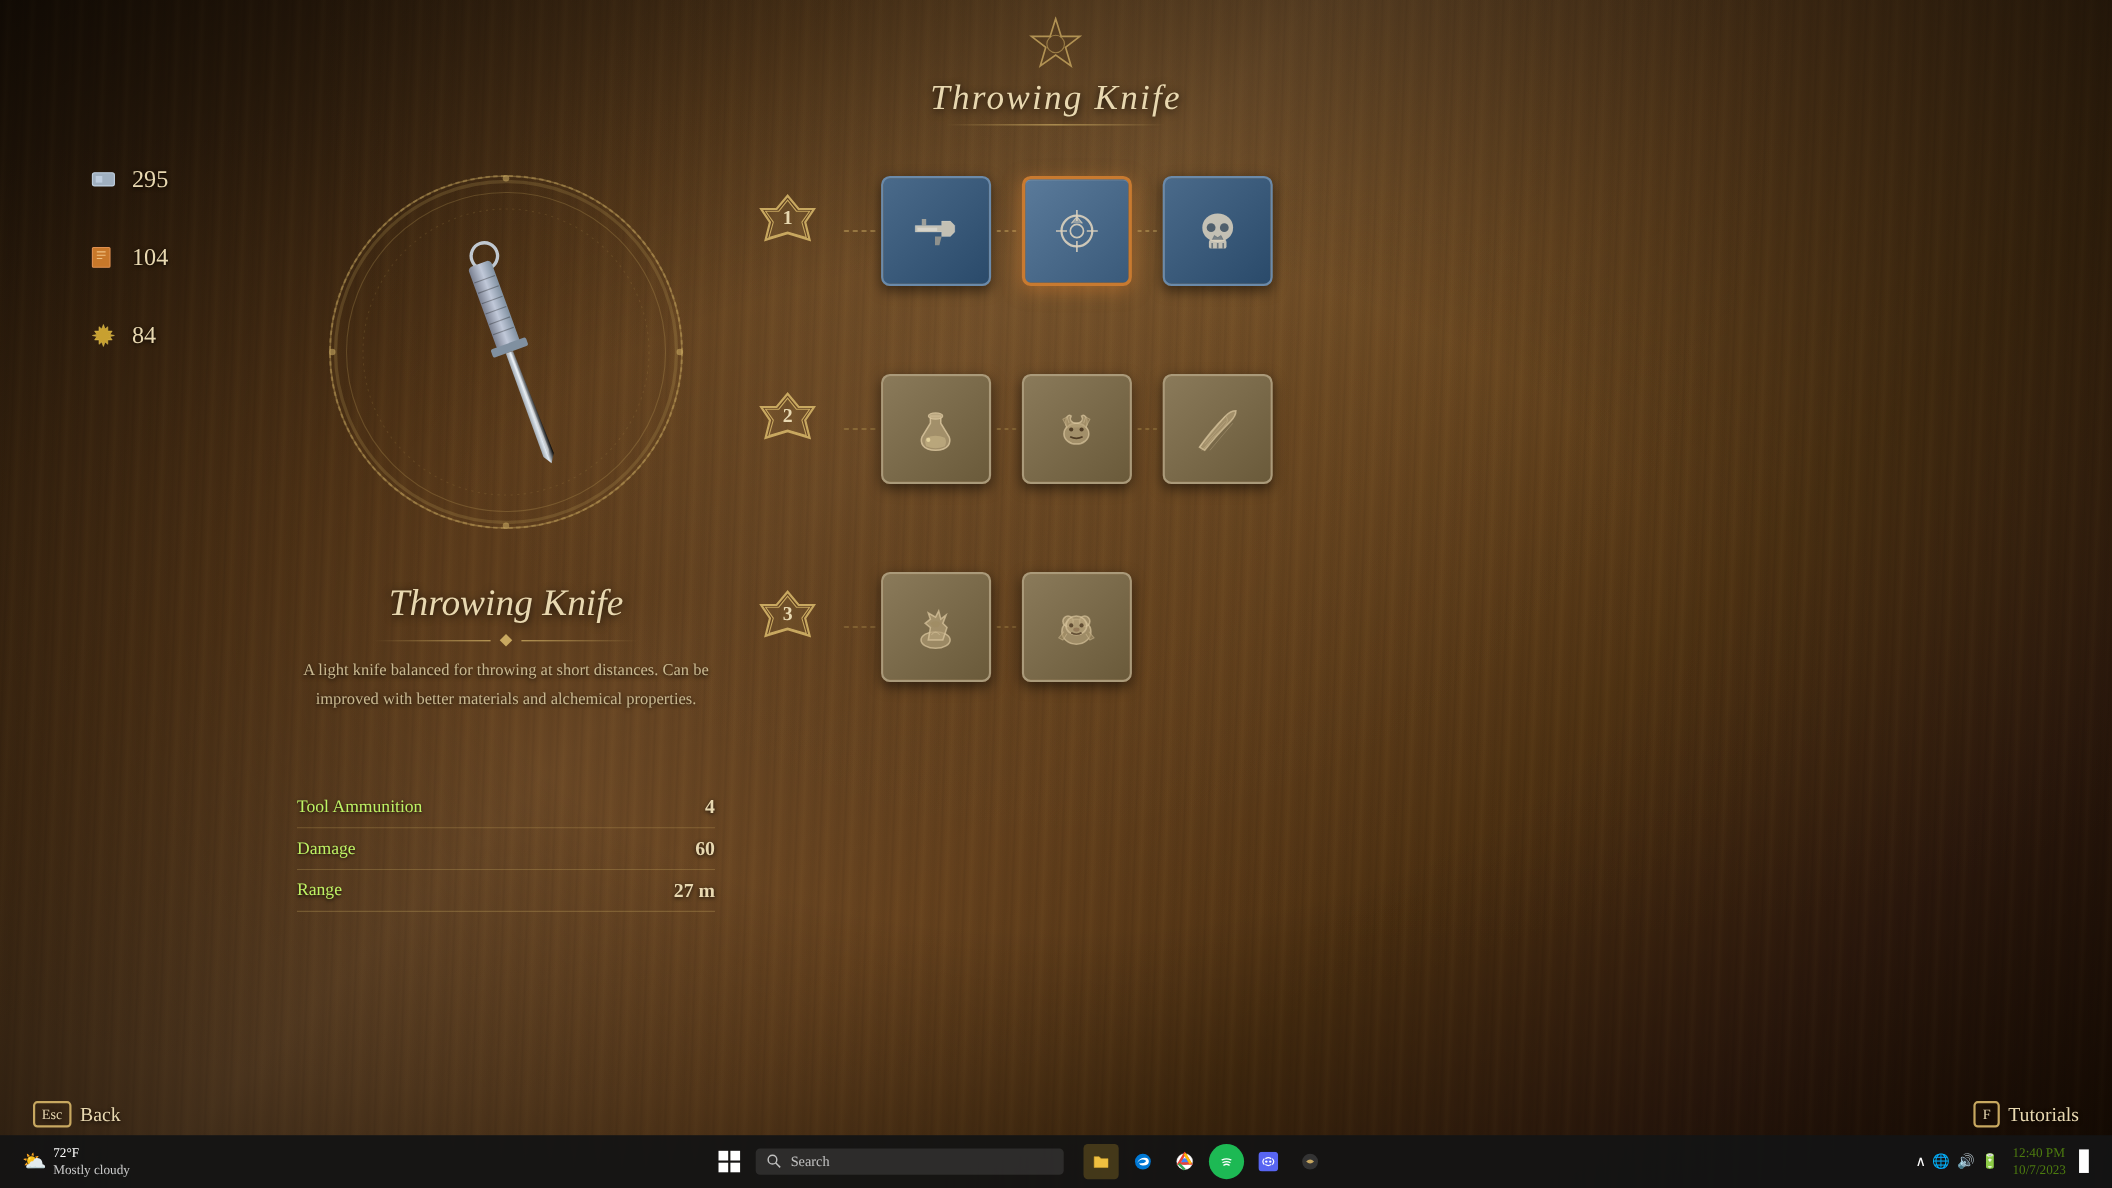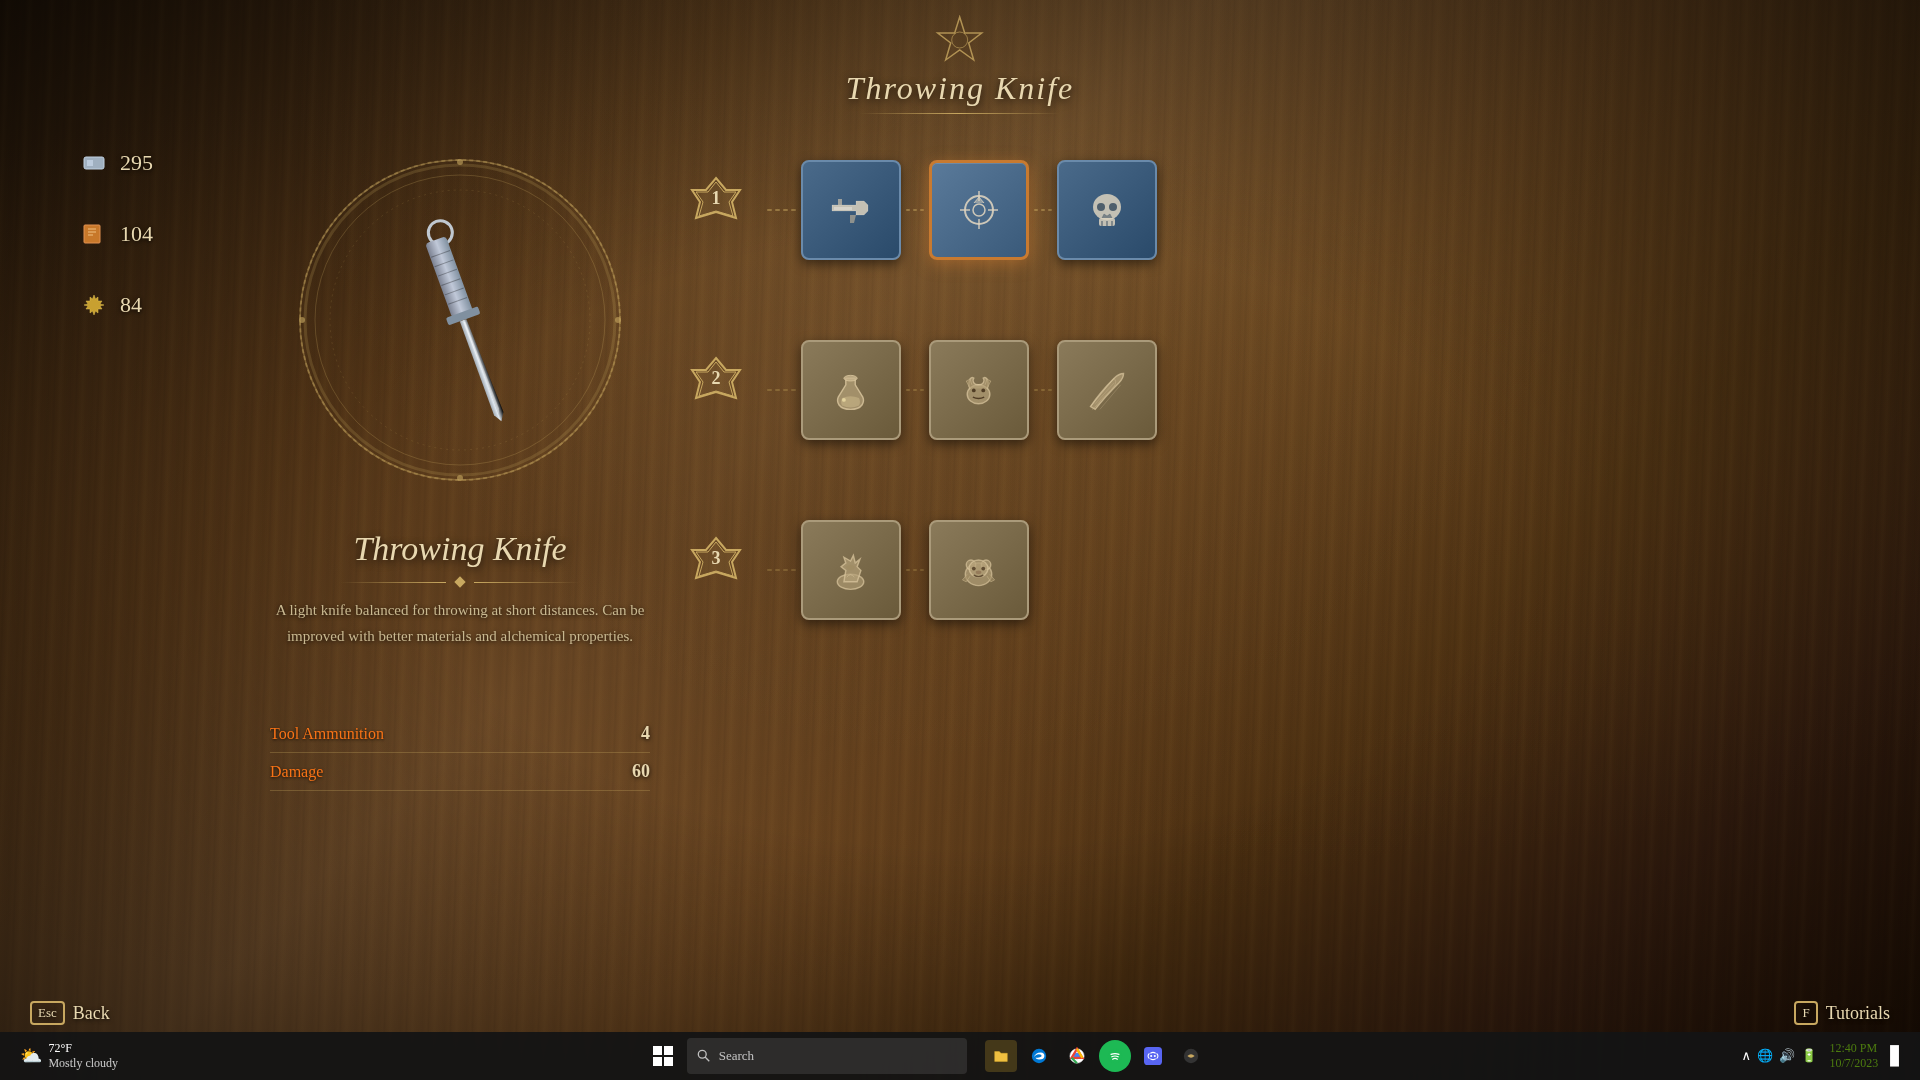--- a/index.html
+++ b/index.html
@@ -134,21 +134,21 @@
     .stat-row {
       display: flex;
       justify-content: space-between;
       align-items: center;
       padding: 8px 0;
       border-bottom: 1px solid rgba(200,168,96,0.3);
     }
 
     .stat-label {
       font-size: 16px;
-      color: #f97316;
+      color: #bef264;
       text-shadow: 0 1px 3px rgba(0,0,0,0.8);
     }
 
     .stat-value {
       font-size: 18px;
       color: #e8d8b0;
       font-weight: bold;
       text-shadow: 0 1px 4px rgba(0,0,0,0.8);
     }
 
@@ -191,21 +191,21 @@
       width: 32px;
       height: 32px;
       display: flex;
       align-items: center;
       justify-content: center;
       cursor: pointer;
     }
 
     .search-bar {
       width: 280px;
-      height: 36px;
+      height: 24px;
       background: rgba(255,255,255,0.1);
       border: none;
       border-radius: 4px;
       display: flex;
       align-items: center;
       gap: 8px;
       padding: 0 10px;
       cursor: pointer;
     }
 
@@ -397,20 +397,24 @@
 
     <div style="position:absolute; top:585px; left:50%; transform:translateX(-50%); width:380px;">
       <div class="stat-row">
         <span class="stat-label">Tool Ammunition</span>
         <span class="stat-value">4</span>
       </div>
       <div class="stat-row">
         <span class="stat-label">Damage</span>
         <span class="stat-value">60</span>
       </div>
+      <div class="stat-row">
+        <span class="stat-label">Range</span>
+        <span class="stat-value">27 m</span>
+      </div>
     </div>
   </div>
 
   <div style="position:absolute; left:680px; top:160px; width:750px;">
 
     <div style="display:flex; align-items:center; margin-bottom:80px; gap:0;">
 
       <div style="width:72px;height:72px;flex-shrink:0;margin-right:15px;">
         <svg viewBox="0 0 72 72" fill="none">
           <polygon points="36,4 46,16 60,16 52,28 56,44 36,38 16,44 20,28 12,16 26,16" fill="none" stroke="#c8a860" stroke-width="2"></polygon>

